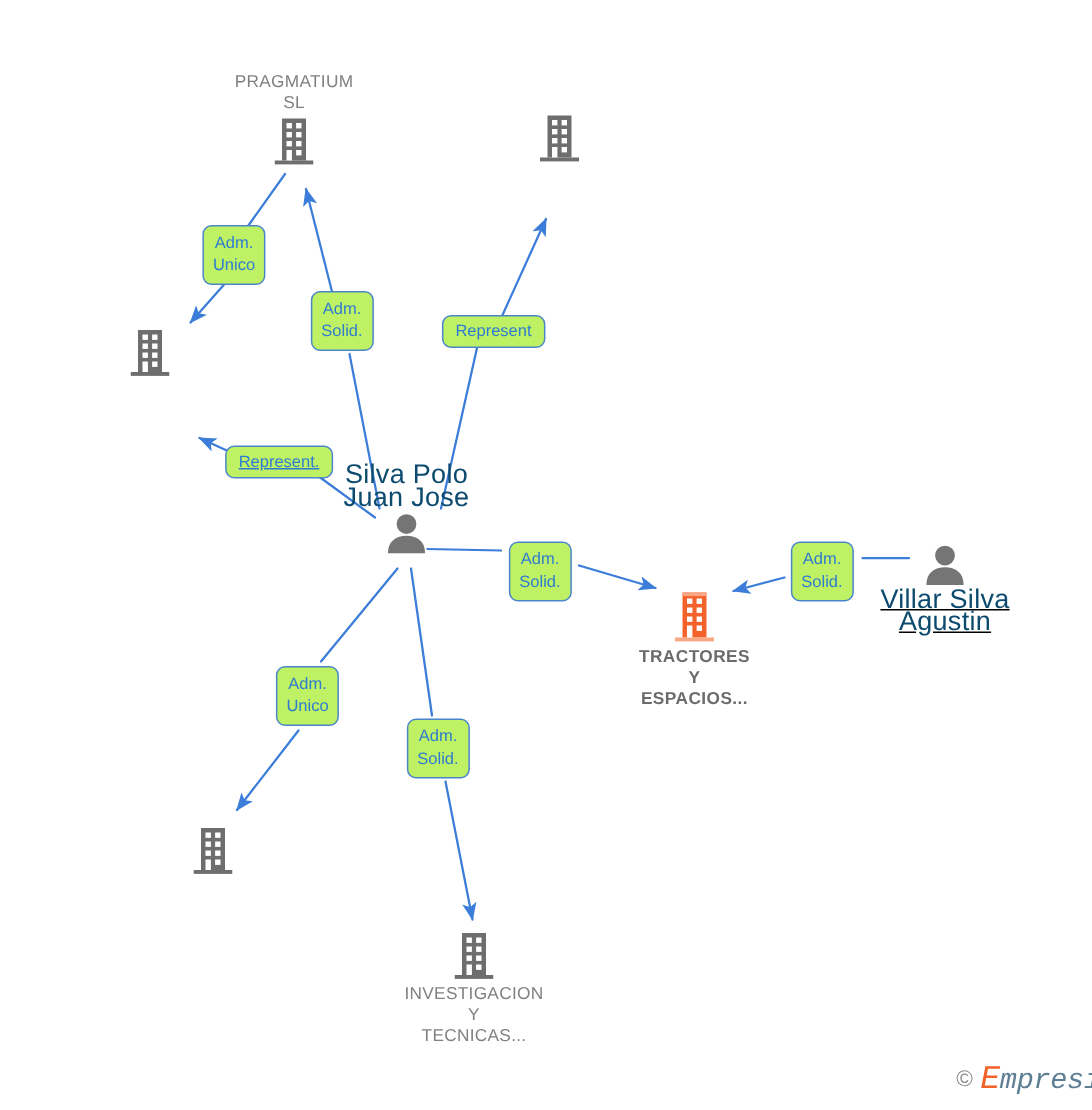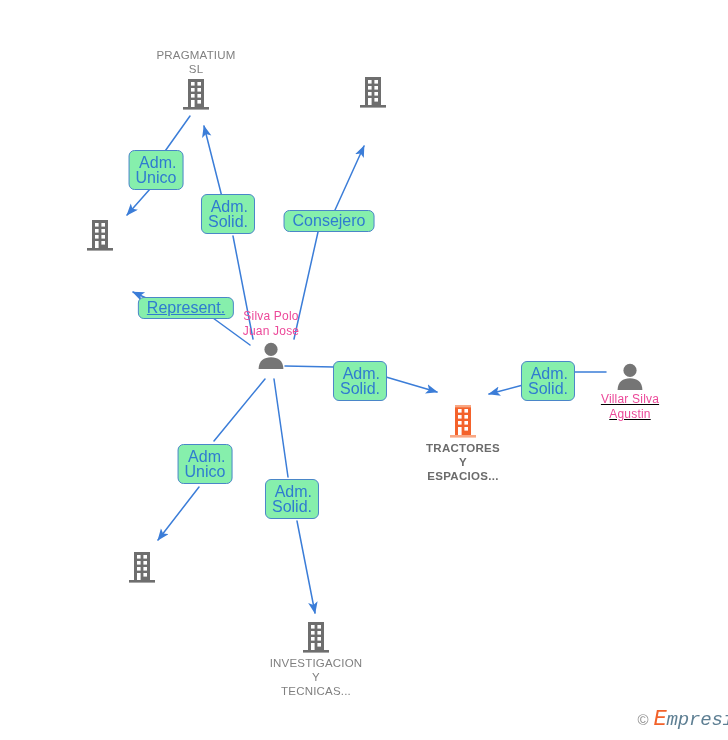--- a/index.html
+++ b/index.html
@@ -51,37 +51,37 @@
   .node.label-above .caption {
     margin-top: 0;
     margin-bottom: 2px;
   }
   .node.company-main .caption {
     color: #6b6b6b;
     font-weight: bold;
     letter-spacing: 0.3px;
   }
   .node.person .caption {
-    font-size: 12px;
+    font-size: 18px;
     line-height: 15px;
-    color: #ec4899;
+    color: #0c4a6e;
   }
 
   
   .edge-label {
     position: absolute;
     z-index: 4;
     box-sizing: border-box;
-    background: #86efac;
+    background: #bef264;
     border: 1.6px solid #4a86c8;
     border-radius: 6px;
     color: #2f7bd0;
-    font-size: 16px;
+    font-size: 11px;
     line-height: 15px;
-    text-align: right;
+    text-align: center;
     padding: 4px 6px;
     white-space: pre-line;
     transform: translate(-50%, -50%);
   }
   .edge-label.one-line {
     padding: 3px 8px;
     line-height: 14px;
   }
 
   
@@ -213,21 +213,21 @@
     <span class="caption">Silva Polo
 Juan Jose</span>
     <span class="glyph">
       <svg width="30" height="28" viewBox="0 0 30 28">
         <circle cx="15" cy="8.4" r="6.6" fill="#757575"></circle>
         <path d="M2.6,28 C2.6,19.6 8.2,16.2 15,16.2 C21.8,16.2 27.4,19.6 27.4,28 Z" fill="#757575"></path>
       </svg>
     </span>
   </div>
 
-  <div class="node company-main" style="left:463px; top:404px;">
+  <div class="node company-main" style="left:463px; top:394px;">
     <span class="glyph">
       <svg width="26" height="35" viewBox="0 0 26 35">
         <rect x="5" y="1" width="16" height="30" fill="#f4622b"></rect>
         <rect x="0" y="31" width="26" height="2.6" fill="#f9a783"></rect>
         <rect x="5" y="1" width="16" height="2.4" fill="#f9a783"></rect>
         <g fill="#ffffff">
           <rect x="8" y="5" width="3.6" height="3.6"></rect>
           <rect x="14.4" y="5" width="3.6" height="3.6"></rect>
           <rect x="8" y="11" width="3.6" height="3.6"></rect>
           <rect x="14.4" y="11" width="3.6" height="3.6"></rect>
@@ -294,21 +294,21 @@
 Y
 TECNICAS...</span>
   </div>
 
   <div class="edge-label" style="left:156px; top:170px;">Adm.
 Unico</div>
 
   <div class="edge-label" style="left:228px; top:214px;">Adm.
 Solid.</div>
 
-  <div class="edge-label one-line" style="left:329px; top:221px;">Consejero</div>
+  <div class="edge-label one-line" style="left:329px; top:221px;">Represent</div>
 
   <div class="edge-label one-line" style="left:186px; top:308px;text-decoration:underline;">Represent.</div>
 
   <div class="edge-label" style="left:360px; top:381px;">Adm.
 Solid.</div>
 
   <div class="edge-label" style="left:548px; top:381px;">Adm.
 Solid.</div>
 
   <div class="edge-label" style="left:205px; top:464px;">Adm.

